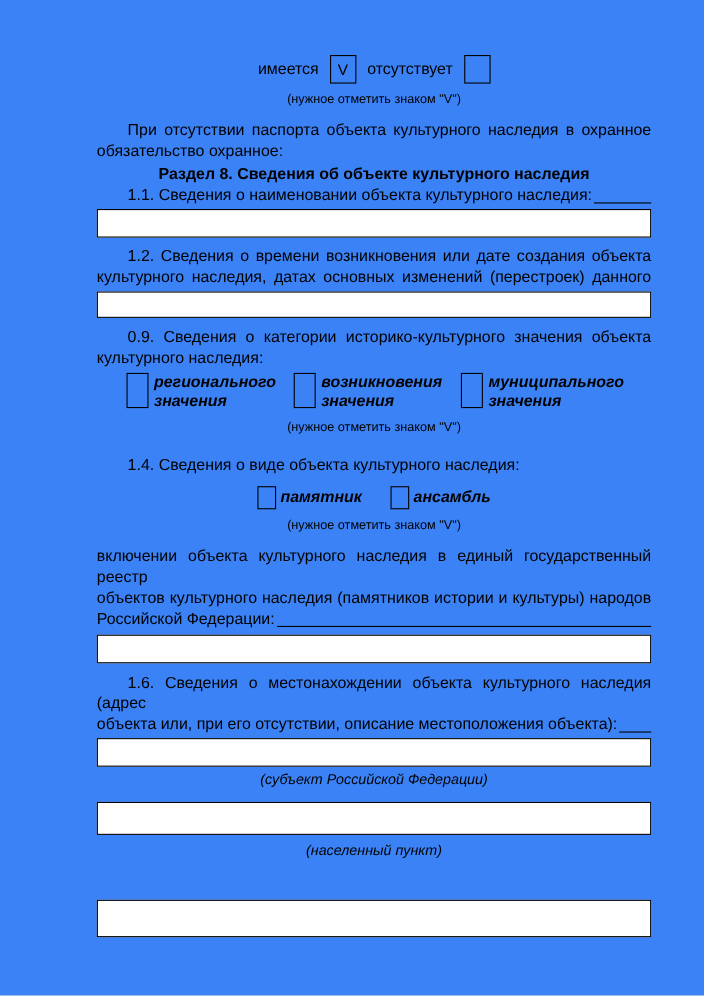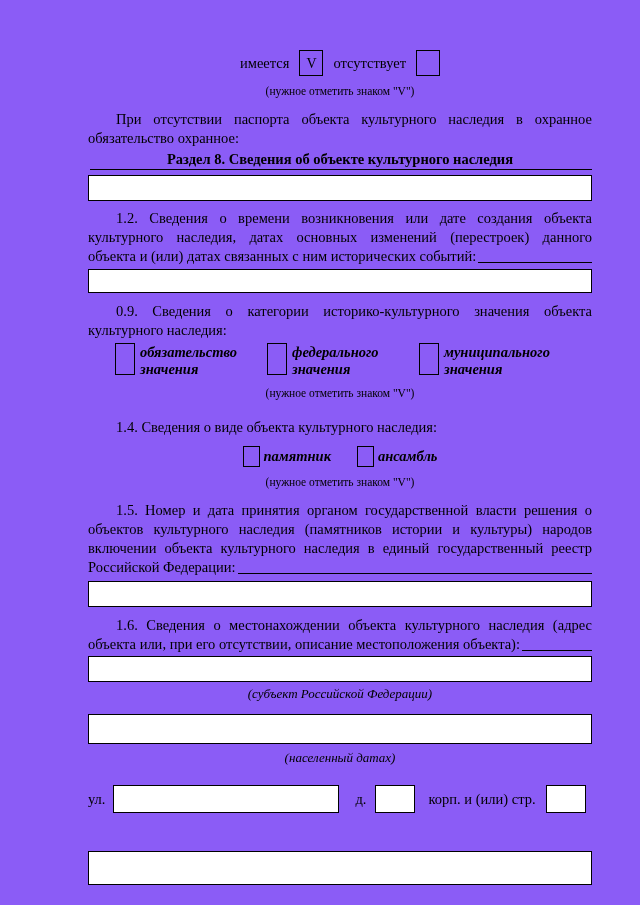--- a/index.html
+++ b/index.html
@@ -1,20 +1,20 @@
 <!DOCTYPE html>
 <html><head>
 <meta charset="utf-8">
 <style>
   * { margin:0; padding:0; box-sizing:border-box; }
   html,body { background:#e8e8e8; }
   .page {
     width:640px; height:905px; margin:0 auto; position:relative; overflow:hidden;
-    background:#8b5cf6; color:#000;
-    font-family:Liberation Serif, serif;
+    background:#3b82f6; color:#000;
+    font-family:Liberation Sans, sans-serif;
     font-size:14.5px; line-height:19px;
   }
   .content { padding:50px 48px 0 88px; }
   .center { text-align:center; }
   .bold { font-weight:bold; }
   .jline { text-align:justify; text-align-last:justify; }
   .indent { text-indent:28px; }
   .note { font-size:11.5px; line-height:14px; text-align:center; }
   .caption { font-size:13px; line-height:15px; font-style:italic; text-align:center; }
   .fill-row { display:flex; align-items:flex-end; }
@@ -52,50 +52,47 @@
     <div class="note" style="margin-bottom:12px;">(нужное отметить знаком "V")</div>
 
     <div style="margin-bottom:2px;">
       <div class="jline indent">При отсутствии паспорта объекта культурного наследия в охранное</div>
       <div>обязательство охранное:</div>
     </div>
 
     <div class="center bold">Раздел 8. Сведения об объекте культурного наследия</div>
 
     <div class="fill-row" style="margin-bottom:2px;">
+      <span class="txt ind">1.1. Сведения о наименовании объекта культурного наследия:</span>
       <span class="fill"></span>
     </div>
     <div class="field-box" style="margin-bottom:8px;"></div>
 
     <div style="margin-bottom:3px;">
       <div class="jline indent">1.2. Сведения о времени возникновения или дате создания объекта</div>
       <div class="jline">культурного наследия, датах основных изменений (перестроек) данного</div>
-      <div class="fill-row">
-        <span class="txt">объекта и (или) датах связанных с ним исторических событий:</span>
-        <span class="fill"></span>
-      </div>
     </div>
     <div class="field-box" style="height:24px; margin-bottom:9px;"></div>
 
     <div>
       <div class="jline indent">0.9. Сведения о категории историко-культурного значения объекта</div>
       <div>культурного наследия:</div>
     </div>
     <div class="cat-row" style="margin-top:3px;">
       <div class="cat-group">
         <span class="cat-cb"></span>
         <span class="cat-label">
-          <span class="cl">обязательство</span>
+          <span class="cl">регионального</span>
           <span class="cl">значения</span>
         </span>
       </div>
       <div class="cat-group">
         <span class="cat-cb"></span>
         <span class="cat-label">
-          <span class="cl">федерального</span>
+          <span class="cl">возникновения</span>
           <span class="cl">значения</span>
         </span>
       </div>
       <div class="cat-group" style="width:auto;">
         <span class="cat-cb"></span>
         <span class="cat-label">
           <span class="cl">муниципального</span>
           <span class="cl">значения</span>
         </span>
       </div>
@@ -109,48 +106,39 @@
         <span class="kind-label">памятник</span>
       </span>
       <span class="kind-group">
         <span class="kind-cb"></span>
         <span class="kind-label">ансамбль</span>
       </span>
     </div>
     <div class="note" style="margin-top:8px;">(нужное отметить знаком "V")</div>
 
     <div style="margin-top:12px;">
-      <div class="jline indent">1.5. Номер и дата принятия органом государственной власти решения о</div>
+      <div class="jline">включении объекта культурного наследия в единый государственный реестр</div>
       <div class="jline">объектов культурного наследия (памятников истории и культуры) народов</div>
-      <div class="jline">включении объекта культурного наследия в единый государственный реестр</div>
       <div class="fill-row">
         <span class="txt">Российской Федерации:</span>
         <span class="fill"></span>
       </div>
     </div>
     <div class="field-box" style="margin-top:4px;"></div>
 
     <div style="margin-top:9px;">
       <div class="jline indent">1.6. Сведения о местонахождении объекта культурного наследия (адрес</div>
       <div class="fill-row">
         <span class="txt">объекта или, при его отсутствии, описание местоположения объекта):</span>
         <span class="fill"></span>
       </div>
     </div>
     <div class="field-box" style="margin-top:2px;"></div>
     <div class="caption" style="margin-top:4px;">(субъект Российской Федерации)</div>
 
     <div class="field-box" style="height:30px; margin-top:13px;"></div>
-    <div class="caption" style="margin-top:6px;">(населенный датах)</div>
+    <div class="caption" style="margin-top:6px;">(населенный пункт)</div>
 
-    <div class="addr-row" style="margin-top:20px;">
-      <span>ул.</span>
-      <span class="addr-box" style="width:226px; margin:0 16px 0 8px;"></span>
-      <span>д.</span>
-      <span class="addr-box" style="width:40px; margin:0 14px 0 8px;"></span>
-      <span>корп. и (или) стр.</span>
-      <span class="addr-box" style="width:40px; margin-left:10px;"></span>
-    </div>
 
     <div class="field-box" style="height:34px; margin-top:38px;"></div>
 
   </div>
 </div>
 
 </body></html>

